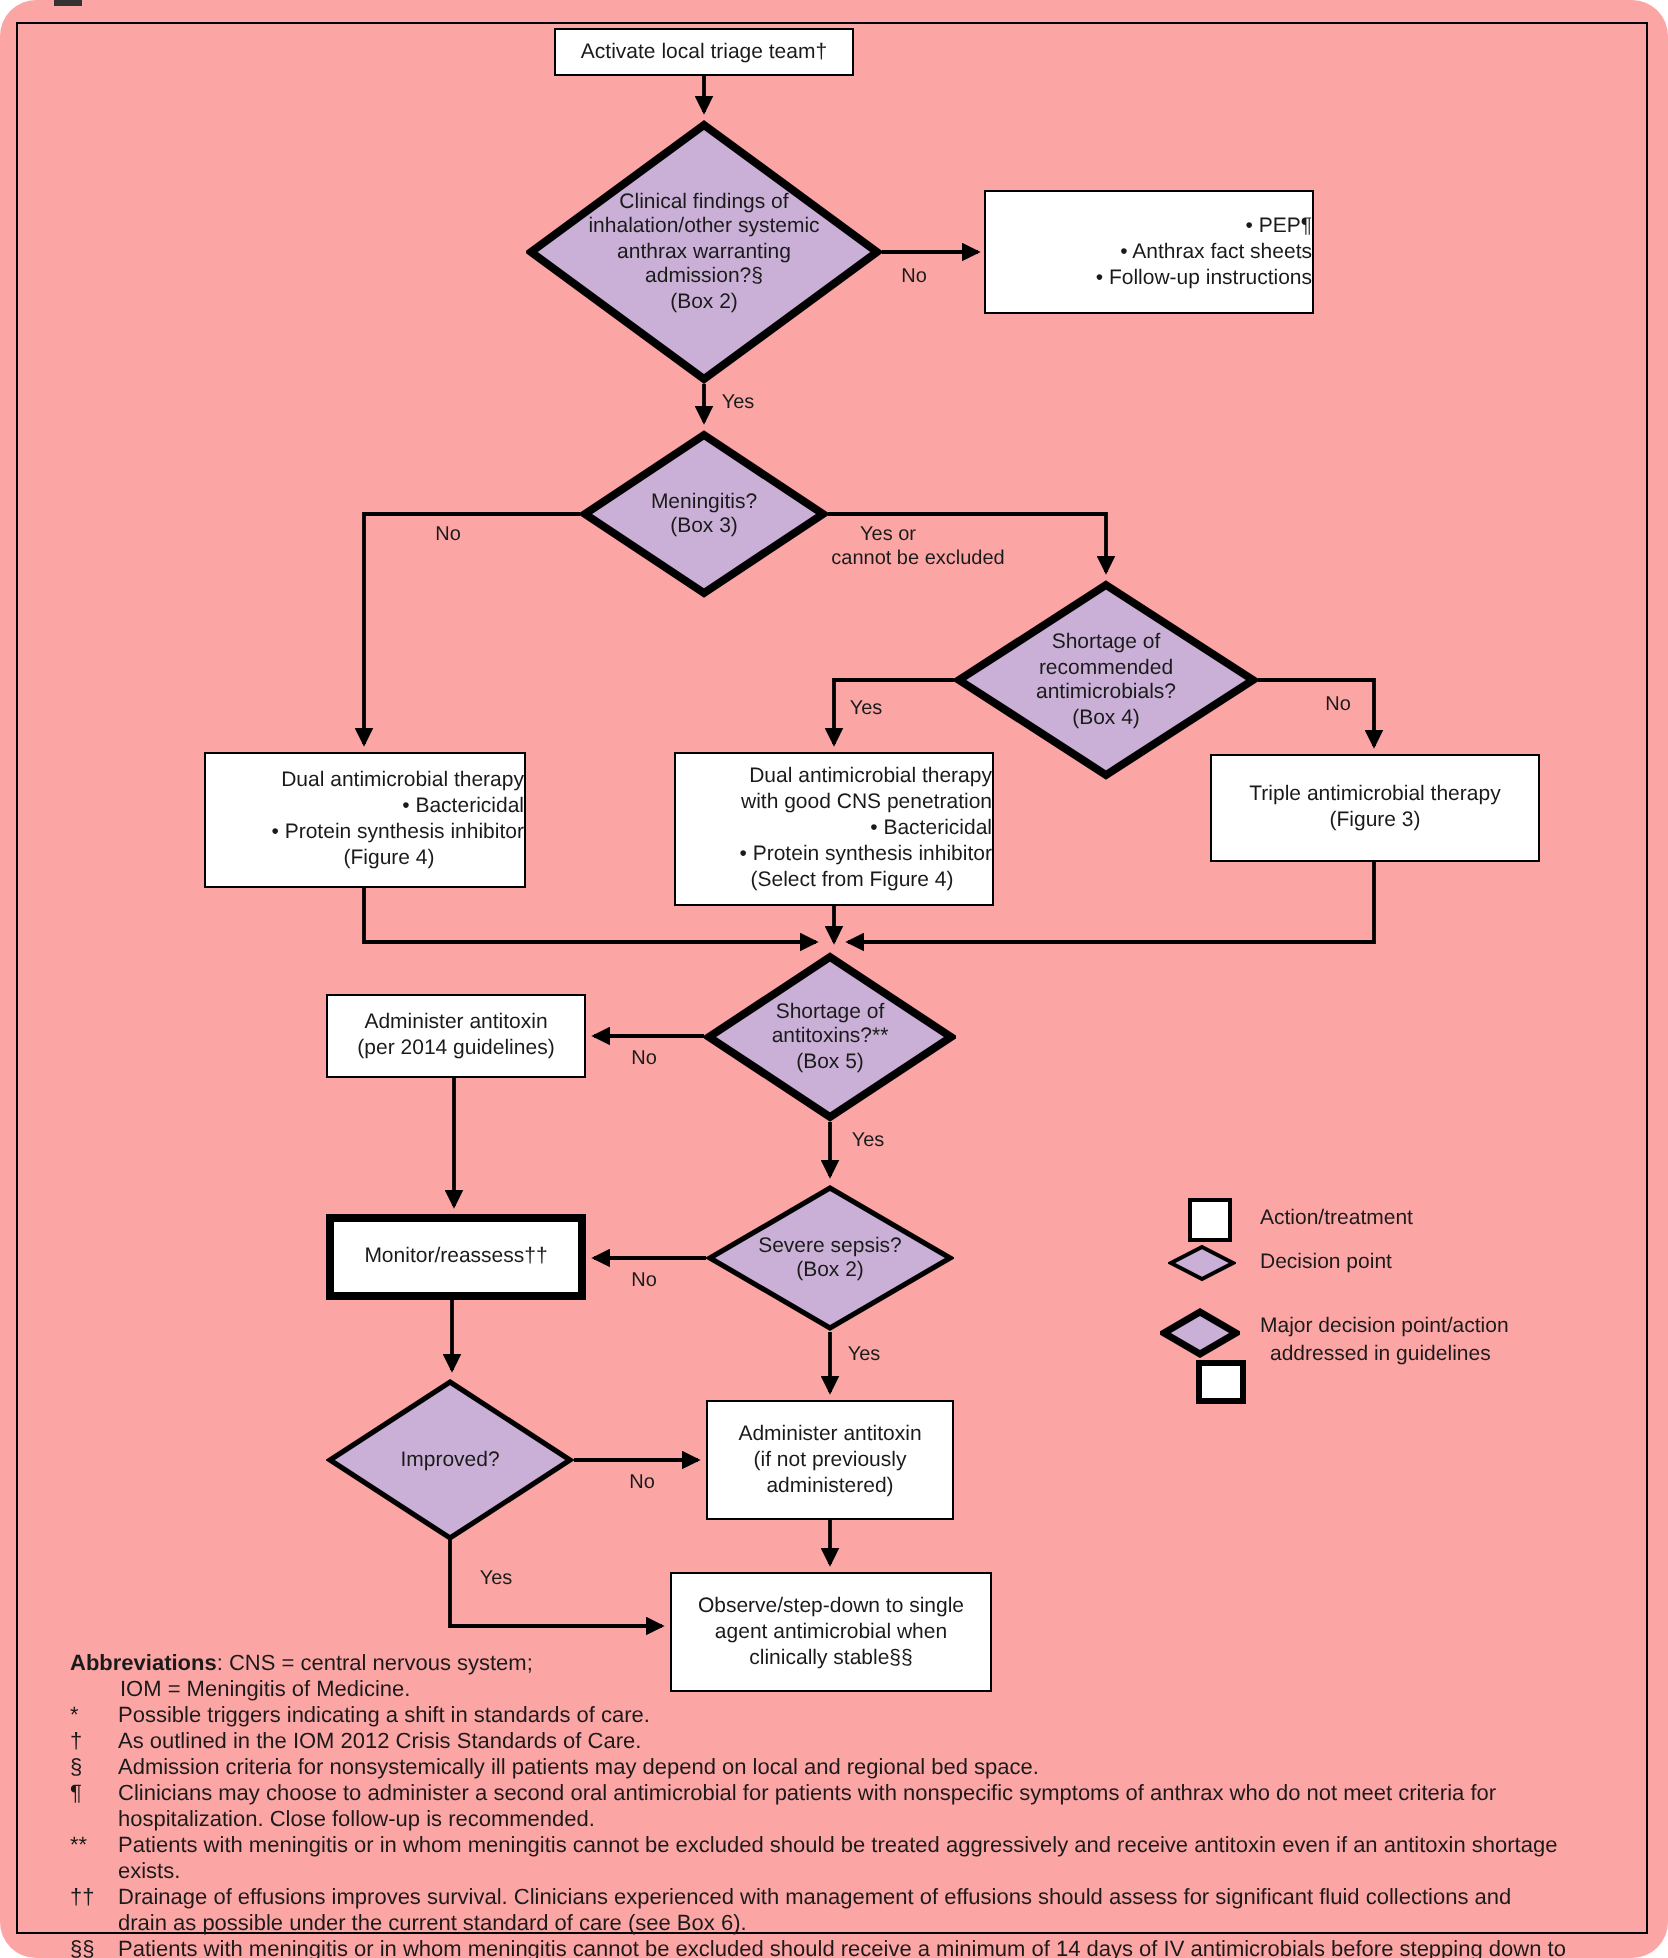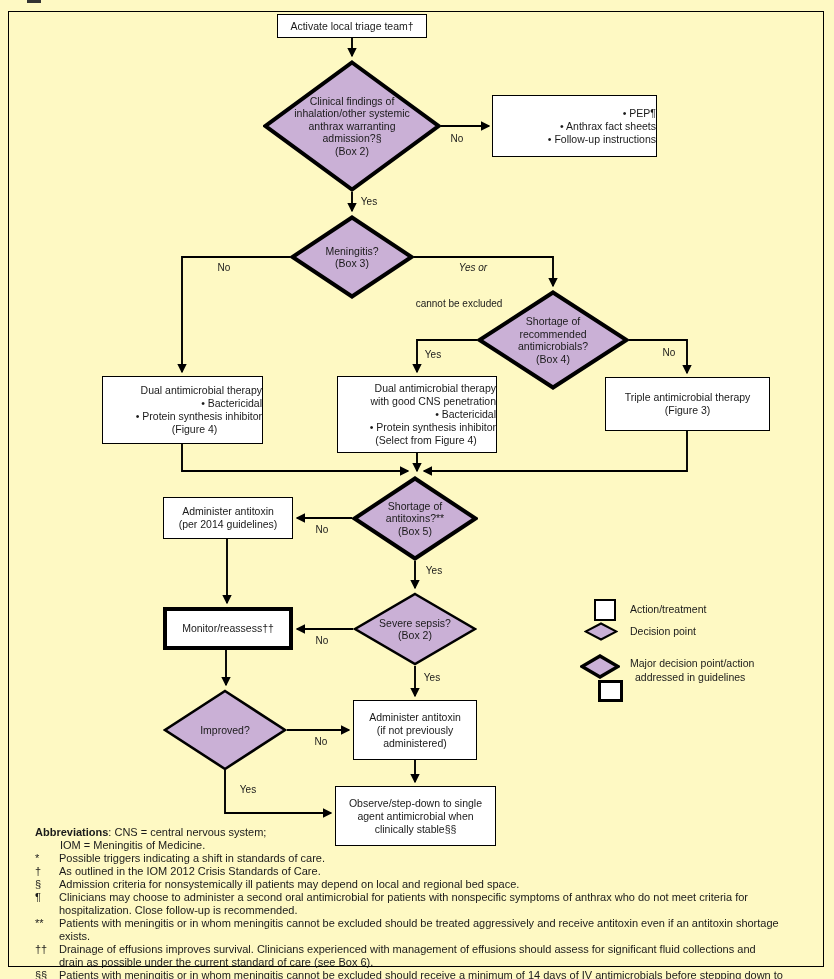--- a/index.html
+++ b/index.html
@@ -1,18 +1,18 @@
 <!DOCTYPE html>
 <html><head>
 <meta charset="utf-8">
 <style>
   html,body{margin:0;padding:0;background:#fff;}
   .page{
-    position:relative;width:834px;height:979px;background:#fef9c3;
-    font-family:"Liberation Sans",sans-serif;color:#1a1a1a;overflow:hidden;
+    position:relative;width:834px;height:979px;background:#fca5a5;
+    font-family:"Liberation Sans",sans-serif;color:#1a1a1a;overflow:hidden;border-radius:18px;
   }
   .frame{position:absolute;left:8px;top:11px;width:814px;height:954px;border:1.6px solid #000;}
   svg.wires{position:absolute;left:0;top:0;width:834px;height:979px;pointer-events:none;}
 
   
   .rnode{
     position:absolute;background:#fff;border:1.6px solid #000;box-sizing:border-box;
     display:flex;flex-direction:column;justify-content:center;
     font-size:10.5px;line-height:13px;text-align:center;
   }
@@ -195,22 +195,22 @@
       <polygon points="62,2 122,41 62,80 2,41" stroke="#000" stroke-width="2.6" fill="#cab0d6"></polygon>
     </svg>
     <div class="dtext">
       <div>Improved?</div>
     </div>
   </div>
 
   <span class="elabel" style="left:457px;top:139px;">No</span>
   <span class="elabel" style="left:369px;top:202px;">Yes</span>
   <span class="elabel" style="left:224px;top:268px;">No</span>
-  <span class="elabel" style="left:473px;top:268px;font-style:italic;">Yes or</span>
-  <span class="elabel" style="left:459px;top:280px;margin-top:24px;">cannot be excluded</span>
+  <span class="elabel" style="left:444px;top:268px;">Yes or</span>
+  <span class="elabel" style="left:459px;top:280px;">cannot be excluded</span>
   <span class="elabel" style="left:433px;top:355px;">Yes</span>
   <span class="elabel" style="left:669px;top:353px;">No</span>
   <span class="elabel" style="left:322px;top:530px;">No</span>
   <span class="elabel" style="left:434px;top:571px;">Yes</span>
   <span class="elabel" style="left:322px;top:641px;">No</span>
   <span class="elabel" style="left:432px;top:678px;">Yes</span>
   <span class="elabel" style="left:321px;top:742px;">No</span>
   <span class="elabel" style="left:248px;top:790px;">Yes</span>
 
   <div>

